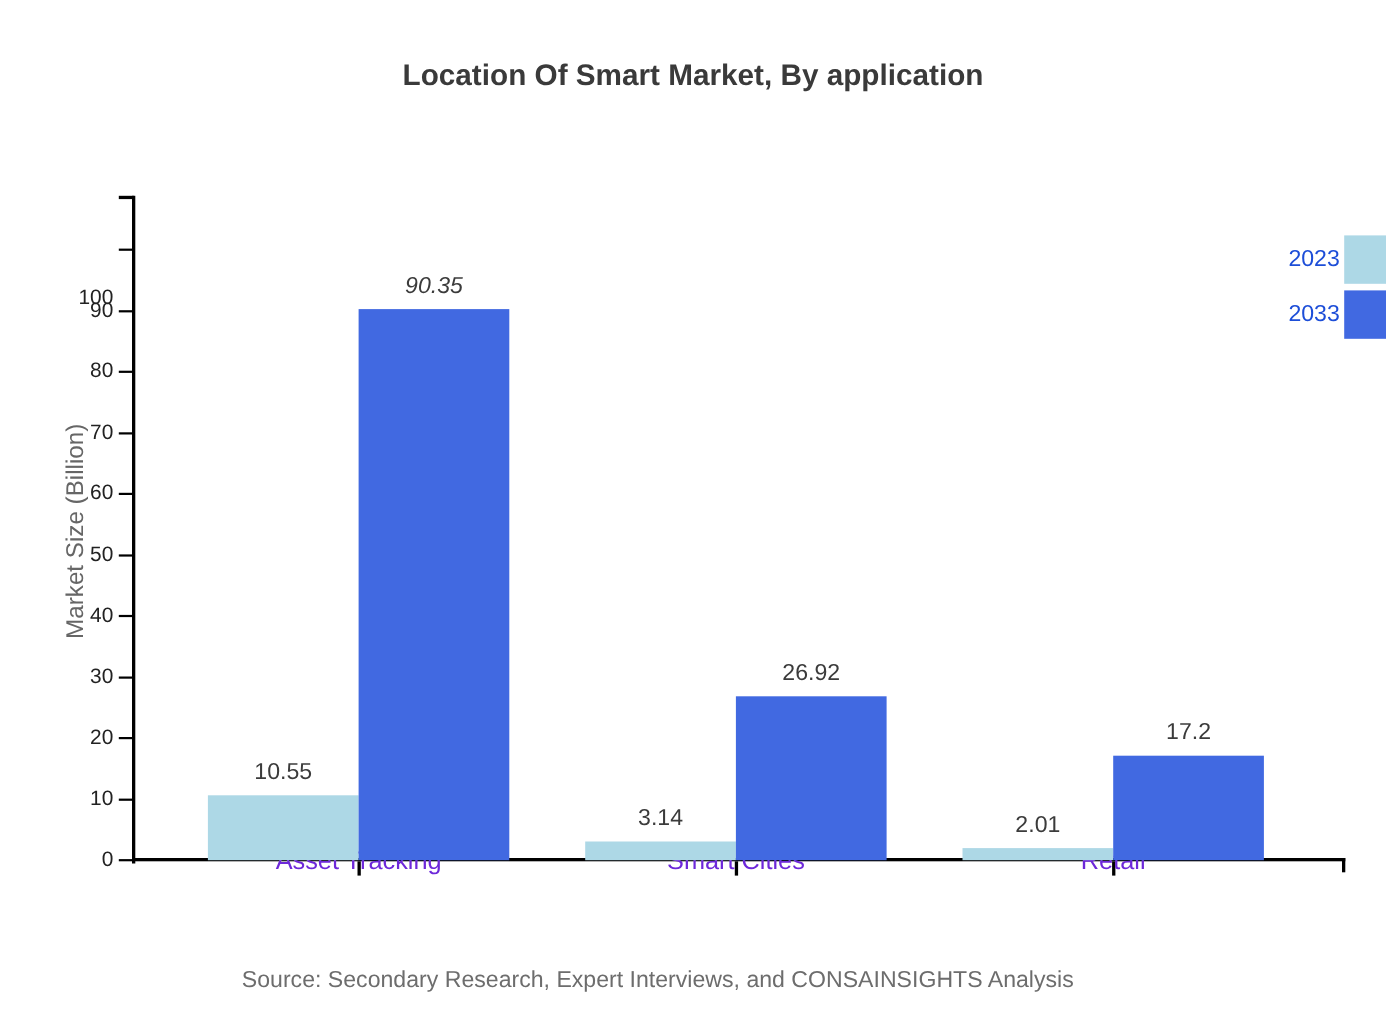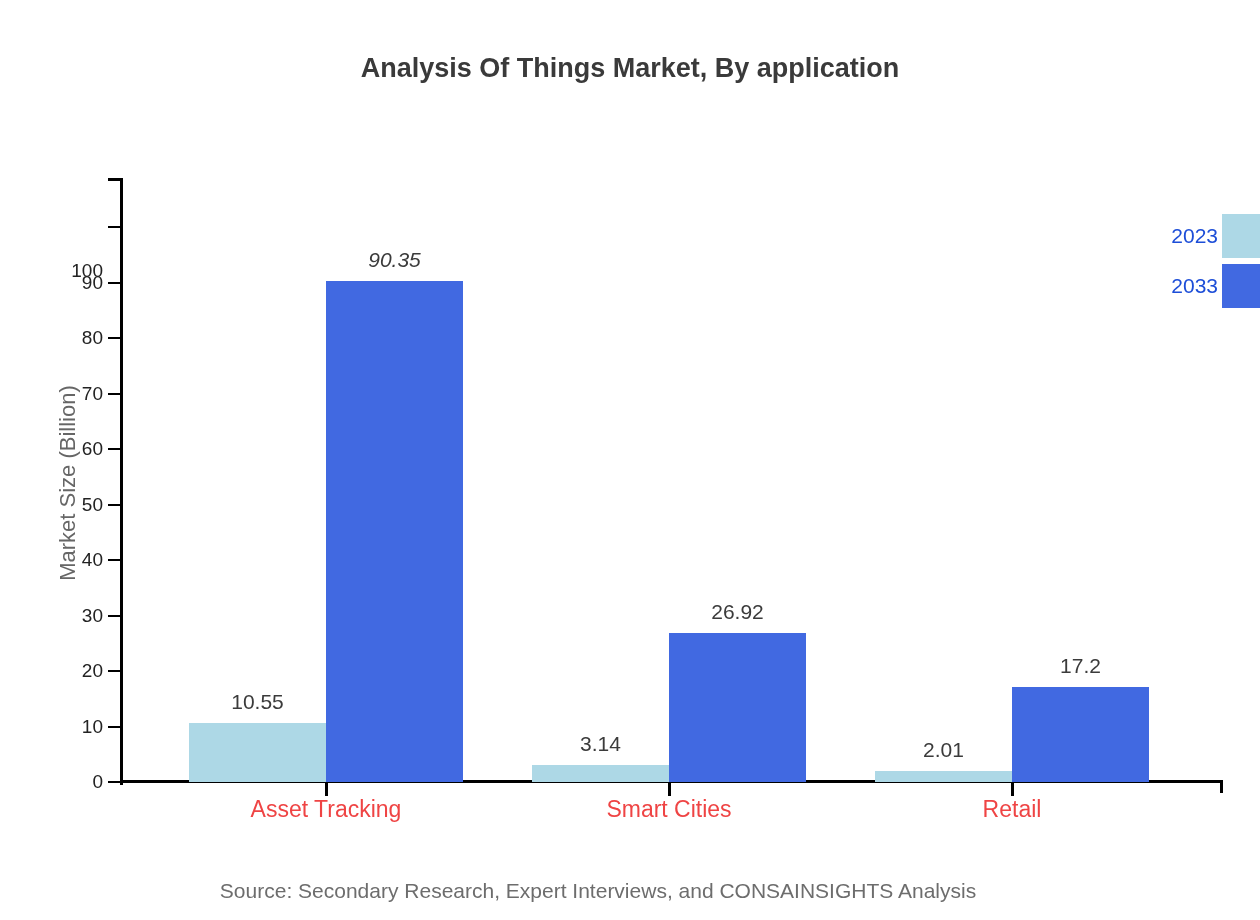--- a/index.html
+++ b/index.html
@@ -94,23 +94,23 @@
 
   .xtick {
     position: absolute;
     top: 783px;
     width: 3px;
     height: 13px;
     background: #000000;
   }
   .xtick-label {
     position: absolute;
-    top: 795px;
-    text-align: center;
-    color: #ef4444;
+    top: 768px;
+    text-align: center;
+    color: #6d28d9;
     font-size: 23px;
     line-height: 28px;
     white-space: nowrap;
   }
 
   
   #y-axis-title {
     position: absolute;
     left: -212px;
     top: 472px;
@@ -179,21 +179,21 @@
     text-align: center;
     color: #6d6d6d;
     font-size: 21px;
     line-height: 26px;
   }
 </style>
 </head>
 <body>
 
 <div id="chart-title">
-  <span class="line1">Analysis Of Things Market, By application</span>
+  <span class="line1">Location Of Smart Market, By application</span>
 </div>
 
 <div id="plot-area">
 
   <div class="axis-spine-y"></div>
   <div class="axis-cap-y"></div>
   <div class="axis-spine-x"></div>
   <div class="axis-cap-x"></div>
 
   <div id="ytick-host">

